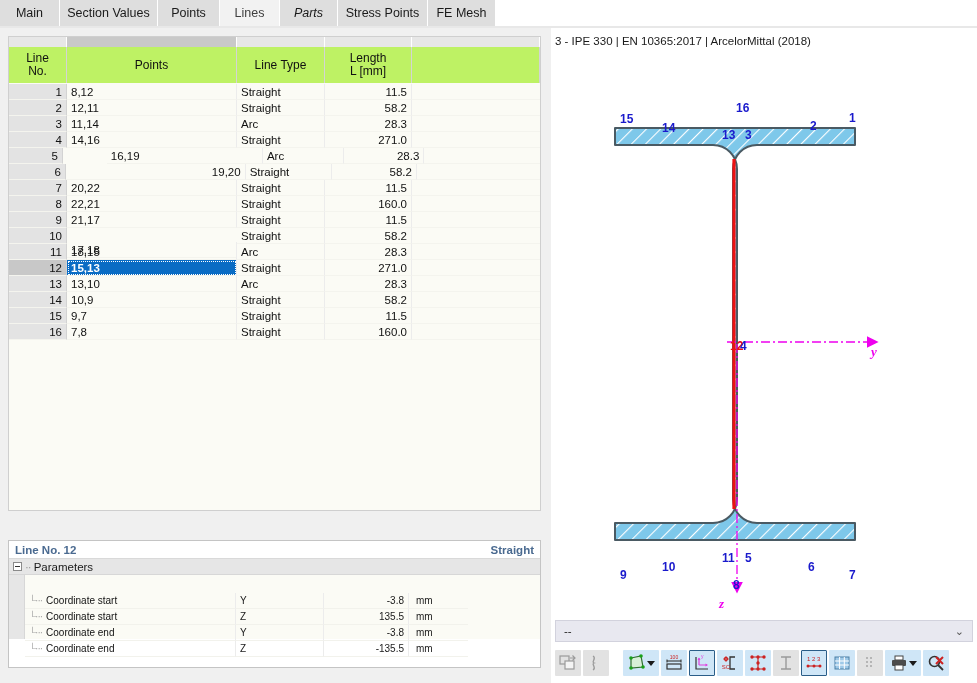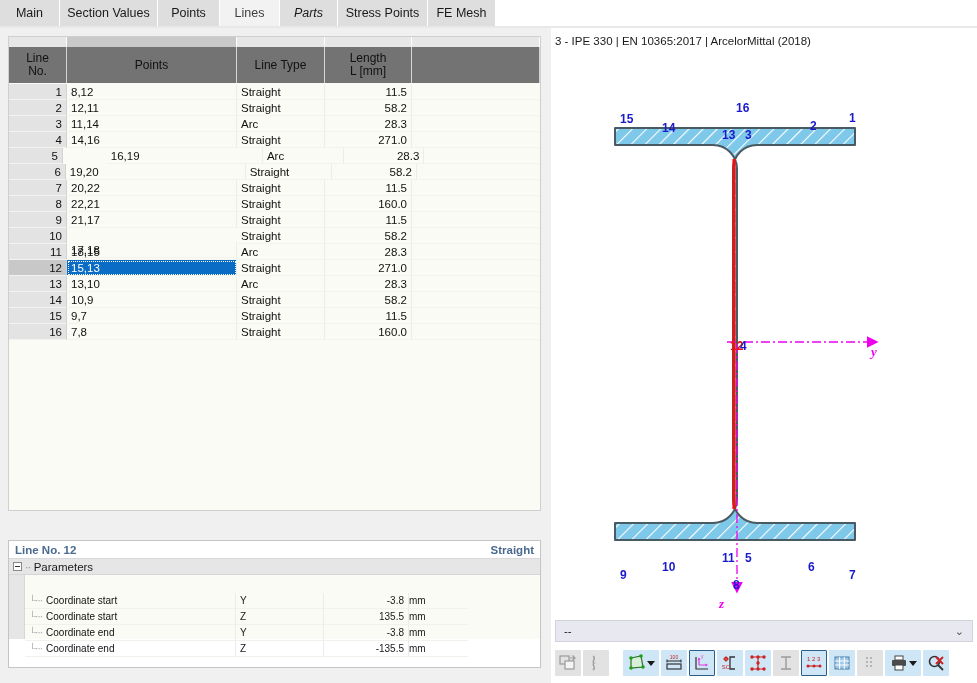--- a/index.html
+++ b/index.html
@@ -71,21 +71,21 @@
     background: #efefef;
     border-bottom: 1px solid #c9c9c9;
   }
   .hcell {
     height: 36px;
     border-right: 1px solid #d4d4d4;
     display: flex; flex-direction: column;
     align-items: center; justify-content: center;
     font-size: 12px; color: #111;
     line-height: 13px;
-    background: #737373;
+    background: #bef264;
     text-align: center;
   }
 
   #rows {
     position: absolute; left: 0; top: 47px; width: 533px; bottom: 0;
     background: #fbfbf5;
   }
   .row { display: flex; height: 16px; }
   .cell {
     height: 16px; line-height: 16px;
@@ -96,21 +96,21 @@
     overflow: hidden; white-space: nowrap;
   }
   .c-no { background: #e3e3e3; text-align: right; border-right: 1px solid #d3d3d3; }
   .c-pts { text-align: left; }
   .c-type { text-align: left; }
   .c-len { text-align: right; }
   .c-last { border-right: none; }
   .row.selected .c-no { background: #c8c8c8; }
   .row.selected .c-pts {
     background: #0a6cc4; color: #ffffff;
-    outline: 1px dotted #ffffff; outline-offset: -2px;
+    outline: 1px dotted #ffffff; outline-offset: -2px; font-weight: bold;
   }
 
   
   #parampanel {
     position: absolute; left: 8px; top: 512px;
     width: 533px; height: 128px;
     background: #ffffff;
     border: 1px solid #c4c4c4;
   }
   #param-title {
@@ -147,21 +147,21 @@
   .pcell {
     height: 16px; line-height: 16px; font-size: 10px;
     padding: 0 4px; overflow: hidden; white-space: nowrap;
     border-bottom: 1px solid #f2f2ec;
     margin-top: 18px;
   }
   .p-name { width: 210px; color: #111; }
   .p-name .tree { color: #a6a6a6; letter-spacing: -1px; margin-right: 4px; }
   .p-ax { width: 88px; border-left: 1px solid #ececec; }
   .p-val { width: 85px; text-align: right; border-left: 1px solid #ececec; }
-  .p-unit { width: 60px; padding-left: 0; border-left: 1px solid #ececec; }
+  .p-unit { width: 60px; padding-left: 7px; border-left: 1px solid #ececec; }
 
   
   #splitter {
     position: absolute; left: 545px; top: 28px;
     width: 6px; height: 655px; background: #f0f0f0;
   }
 
   
   #rightpanel {
     position: absolute; left: 551px; top: 28px;
@@ -299,21 +299,21 @@
           </div>
           <div class="row">
             <div class="cell c-no" style="width: 58px;">5</div>
             <div class="cell c-pts" style="width: 170px; margin-left: 44px;">16,19</div>
             <div class="cell c-type" style="width: 88px;">Arc</div>
             <div class="cell c-len" style="width: 87px;">28.3</div>
             <div class="cell c-xtra c-last" style="width: 128px;"></div>
           </div>
           <div class="row">
             <div class="cell c-no" style="width: 58px;">6</div>
-            <div class="cell c-pts" style="width: 184px;">19,20</div>
+            <div class="cell c-pts" style="width: 184px; text-align: right;">19,20</div>
             <div class="cell c-type" style="width: 88px;">Straight</div>
             <div class="cell c-len" style="width: 87px;">58.2</div>
             <div class="cell c-xtra c-last" style="width: 128px;"></div>
           </div>
           <div class="row">
             <div class="cell c-no" style="width: 58px;">7</div>
             <div class="cell c-pts" style="width: 170px;">20,22</div>
             <div class="cell c-type" style="width: 88px;">Straight</div>
             <div class="cell c-len" style="width: 87px;">11.5</div>
             <div class="cell c-xtra c-last" style="width: 128px;"></div>

